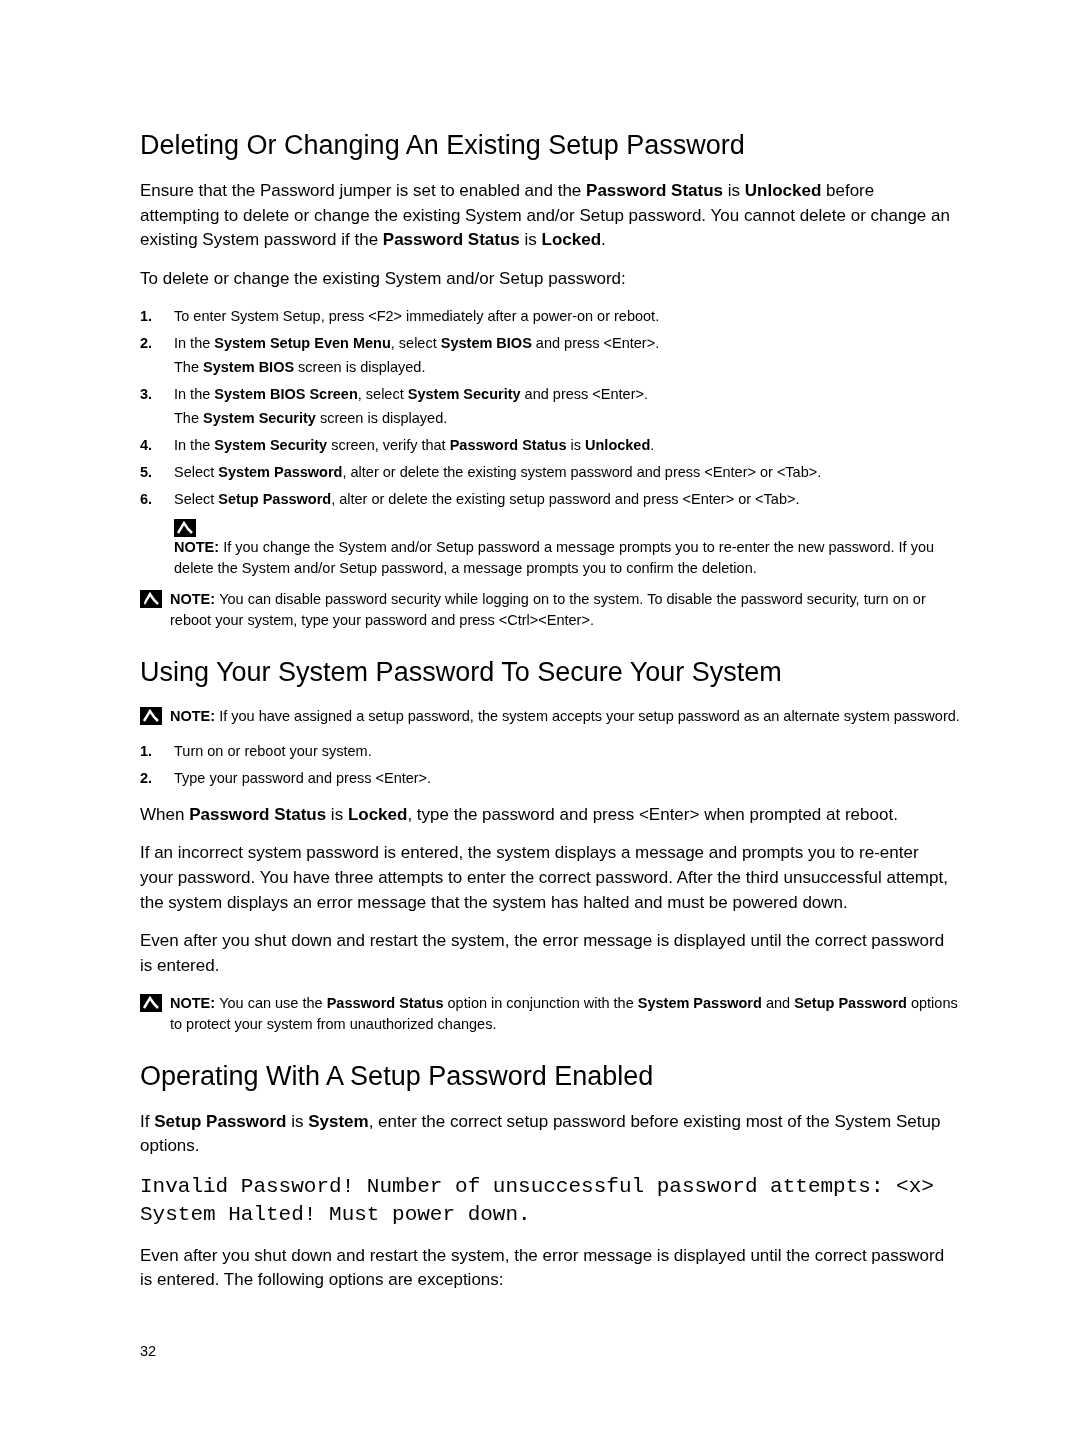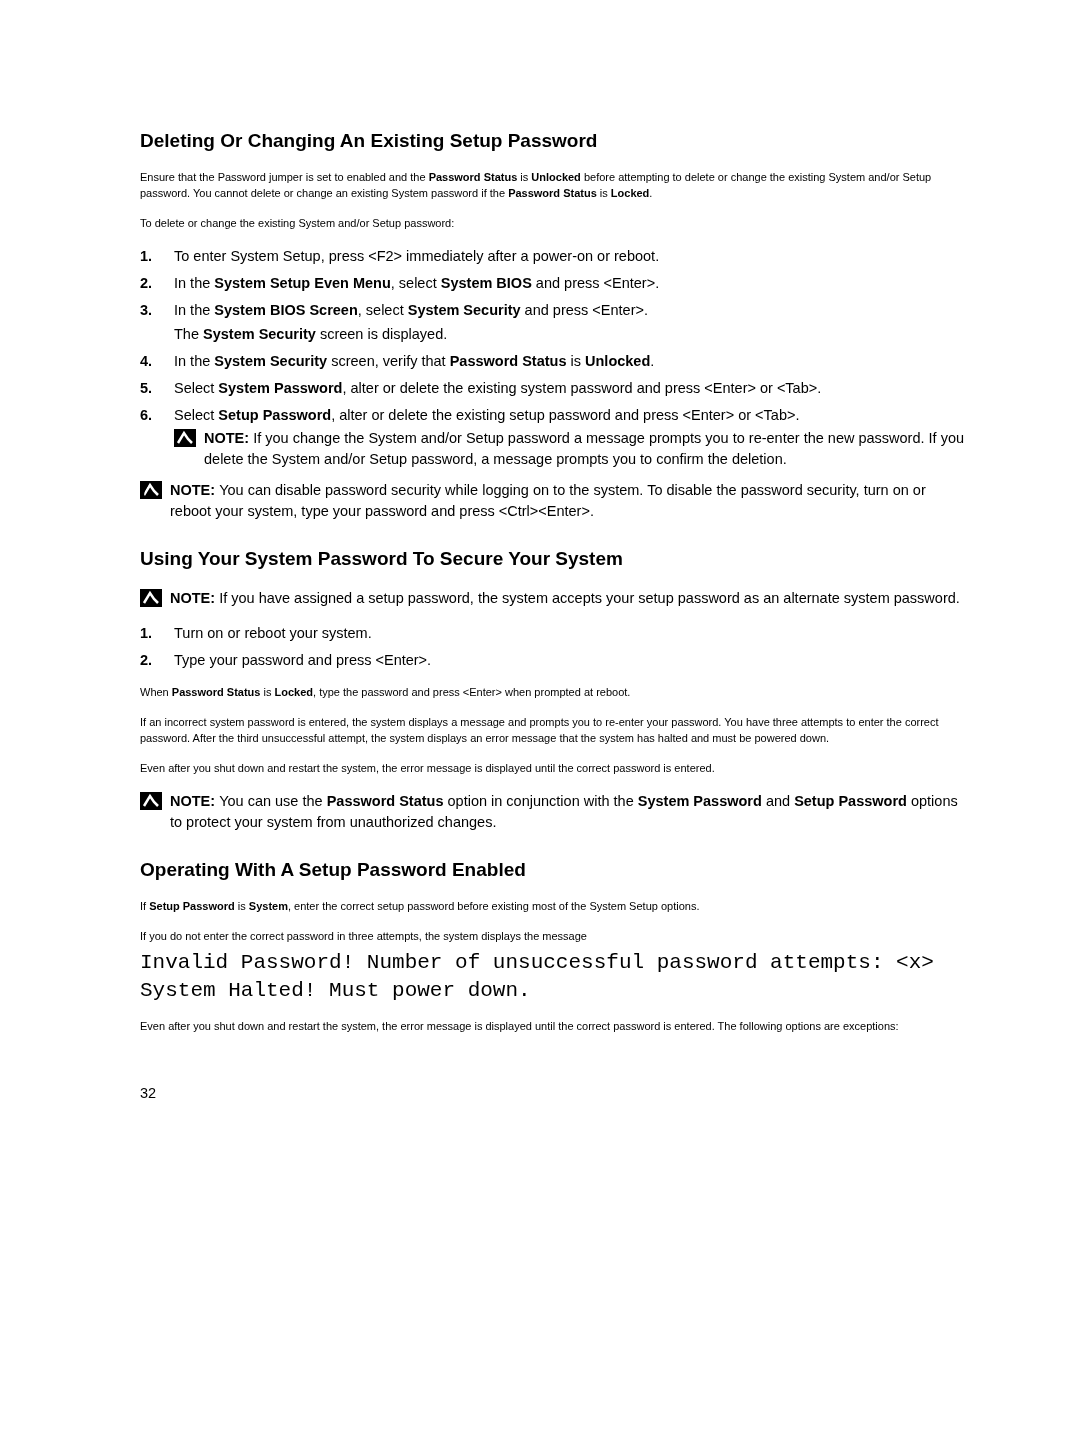--- a/index.html
+++ b/index.html
@@ -9,26 +9,26 @@
     font-family: Arial, Helvetica, sans-serif;
     color: #000000;
     width: 1080px;
   }
   .page {
     padding: 130px 110px 60px 140px;
     box-sizing: border-box;
     width: 1080px;
   }
   h2 {
-    font-size: 19px;
-    font-weight: bold;
+    font-size: 27px;
+    font-weight: normal;
     margin: 0 0 18px 0;
   }
   p {
-    font-size: 11px;
+    font-size: 17px;
     line-height: 1.45;
     margin: 0 16px 14px 0;
   }
   .bold { font-weight: bold; }
   ol.steps {
     list-style: none;
     padding: 0;
     margin: 0 0 8px 0;
     font-size: 14.5px;
   }
@@ -90,34 +90,35 @@
   </p>
 
   <p>To delete or change the existing System and/or Setup password:</p>
 
   <ol class="steps">
     <li><span class="num">1.</span>
       <span>To enter System Setup, press &lt;F2&gt; immediately after a power-on or reboot.</span>
     </li>
     <li><span class="num">2.</span>
       <span>In the </span><span class="bold">System Setup Even Menu</span><span>, select </span><span class="bold">System BIOS</span><span> and press &lt;Enter&gt;.</span>
+      <div class="li-para"><span>The </span><span class="bold">System BIOS</span><span> screen is displayed.</span></div>
     </li>
     <li><span class="num">3.</span>
       <span>In the </span><span class="bold">System BIOS Screen</span><span>, select </span><span class="bold">System Security</span><span> and press &lt;Enter&gt;.</span>
       <div class="li-para"><span>The </span><span class="bold">System Security</span><span> screen is displayed.</span></div>
     </li>
     <li><span class="num">4.</span>
       <span>In the </span><span class="bold">System Security</span><span> screen, verify that </span><span class="bold">Password Status</span><span> is </span><span class="bold">Unlocked</span><span>.</span>
     </li>
     <li><span class="num">5.</span>
       <span>Select </span><span class="bold">System Password</span><span>, alter or delete the existing system password and press &lt;Enter&gt; or &lt;Tab&gt;.</span>
     </li>
     <li><span class="num">6.</span>
       <span>Select </span><span class="bold">Setup Password</span><span>, alter or delete the existing setup password and press &lt;Enter&gt; or &lt;Tab&gt;.</span>
-      <div class="note-row" style="margin-top:2px;">
+      <div class="note-row" style="margin-top:8px;flex-direction:column;">
         <span class="note-icon">
           <svg viewBox="0 0 22 18">
               <rect x="0" y="0" width="22" height="18" fill="#000"></rect>
               <path d="M4 14 L10 4 L14 10 L18 14" stroke="#fff" stroke-width="2.5" fill="none"></path>
             </svg>
         </span>
         <span class="note-text">
           <span class="note-label">NOTE: </span><span>If you change the System and/or Setup password a message prompts you to re-enter the new password. If you delete the System and/or Setup password, a message prompts you to confirm the deletion.</span>
         </span>
       </div>
@@ -175,20 +176,19 @@
       <span class="note-label">NOTE: </span><span>You can use the </span><span class="bold">Password Status</span><span> option in conjunction with the </span><span class="bold">System Password</span><span> and </span><span class="bold">Setup Password</span><span> options to protect your system from unauthorized changes.</span>
     </span>
   </div>
 
   <h2 class="section-gap">Operating With A Setup Password Enabled</h2>
 
   <p>
     <span>If </span><span class="bold">Setup Password</span><span> is </span><span class="bold">System</span><span>, enter the correct setup password before existing most of the System Setup options.</span>
   </p>
 
-  <p style="margin-bottom:4px;">If you do not enter the correct password in three attempts, the system displays the message</p>
   <pre class="cmd">Invalid Password! Number of unsuccessful password attempts: &lt;x&gt; System Halted! Must power down.</pre>
 
   <p>Even after you shut down and restart the system, the error message is displayed until the correct password is entered. The following options are exceptions:</p>
 
   <div class="pagenum">32</div>
 
 </div>
 
 </body></html>

